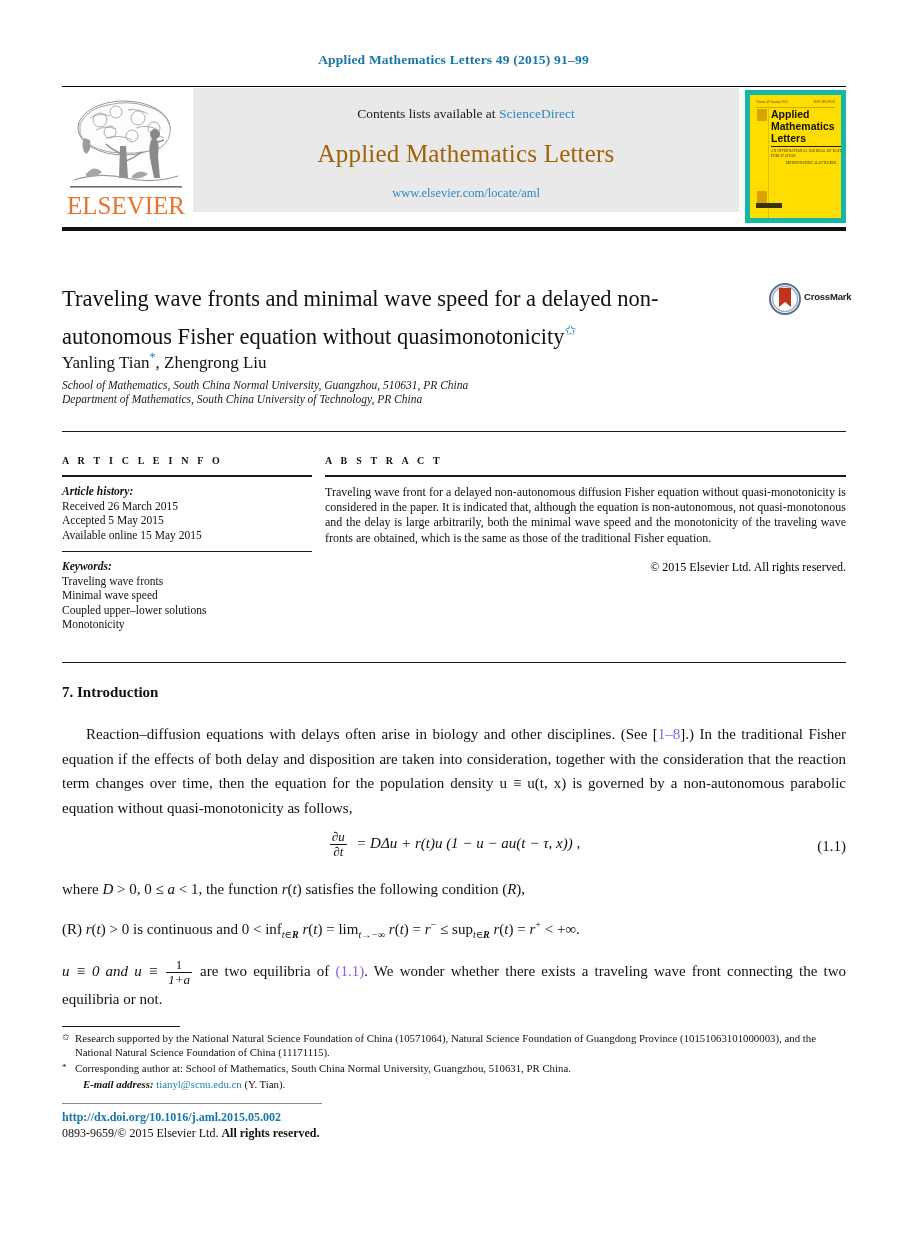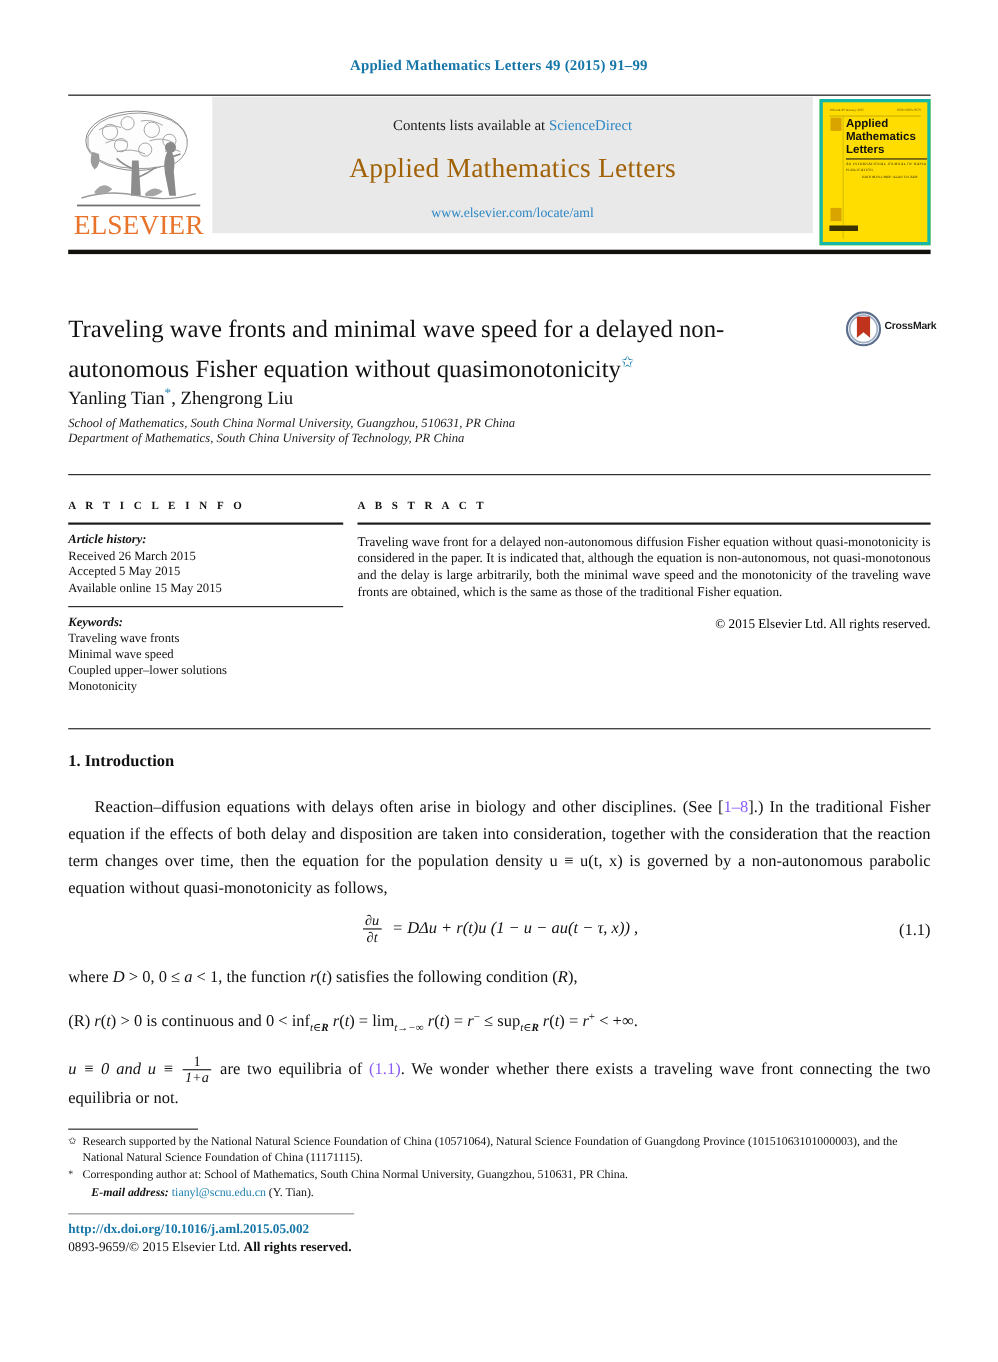--- a/index.html
+++ b/index.html
@@ -108,21 +108,21 @@
     color: #2e87c4;
   }
 
   
   .cover {
     position: absolute;
     left: 683px; top: 4px;
     width: 101px;
     height: 133px;
     background: #ffdd00;
-    border: 3px solid #14b8a6;
+    border: 5px solid #14b8a6;
     box-sizing: border-box;
     overflow: hidden;
   }
   .cover-topbar {
     position: absolute;
     left: 6px; top: 5px; right: 6px;
     height: 7px;
     border-bottom: 1px solid #c9b000;
     font-size: 3.2px;
     color: #5a4d00;
@@ -512,21 +512,21 @@
 
   <div class="abs-col">
     <div class="secthead">A B S T R A C T</div>
     <div class="col-rule"></div>
     <div class="abs-body">Traveling wave front for a delayed non-autonomous diffusion Fisher equation without quasi-monotonicity is considered in the paper. It is indicated that, although the equation is non-autonomous, not quasi-monotonous and the delay is large arbitrarily, both the minimal wave speed and the monotonicity of the traveling wave fronts are obtained, which is the same as those of the traditional Fisher equation.</div>
     <div class="abs-copy">© 2015 Elsevier Ltd. All rights reserved.</div>
   </div>
 
   <div class="rule-thin" style="left:62px; top:662px; width:784px; height:1px;"></div>
 
-  <div class="h1">1. Introduction</div>
+  <div class="h1">7. Introduction</div>
 
   <div class="para p1">
     <span>Reaction–diffusion equations with delays often arise in biology and other disciplines. (See </span><span>[</span><span class="lnk">1–8</span><span>].) In the traditional Fisher equation if the effects of both delay and disposition are taken into consideration, together with the consideration that the reaction term changes over time, then the equation for the population density u ≡ u(t, x) is governed by a non-autonomous parabolic equation without quasi-monotonicity as follows,</span>
   </div>
 
   <div class="eq">
     <div class="eq-body">
       <span class="frac">
         <span class="num ital">∂u</span>
         <span class="den ital">∂t</span>

